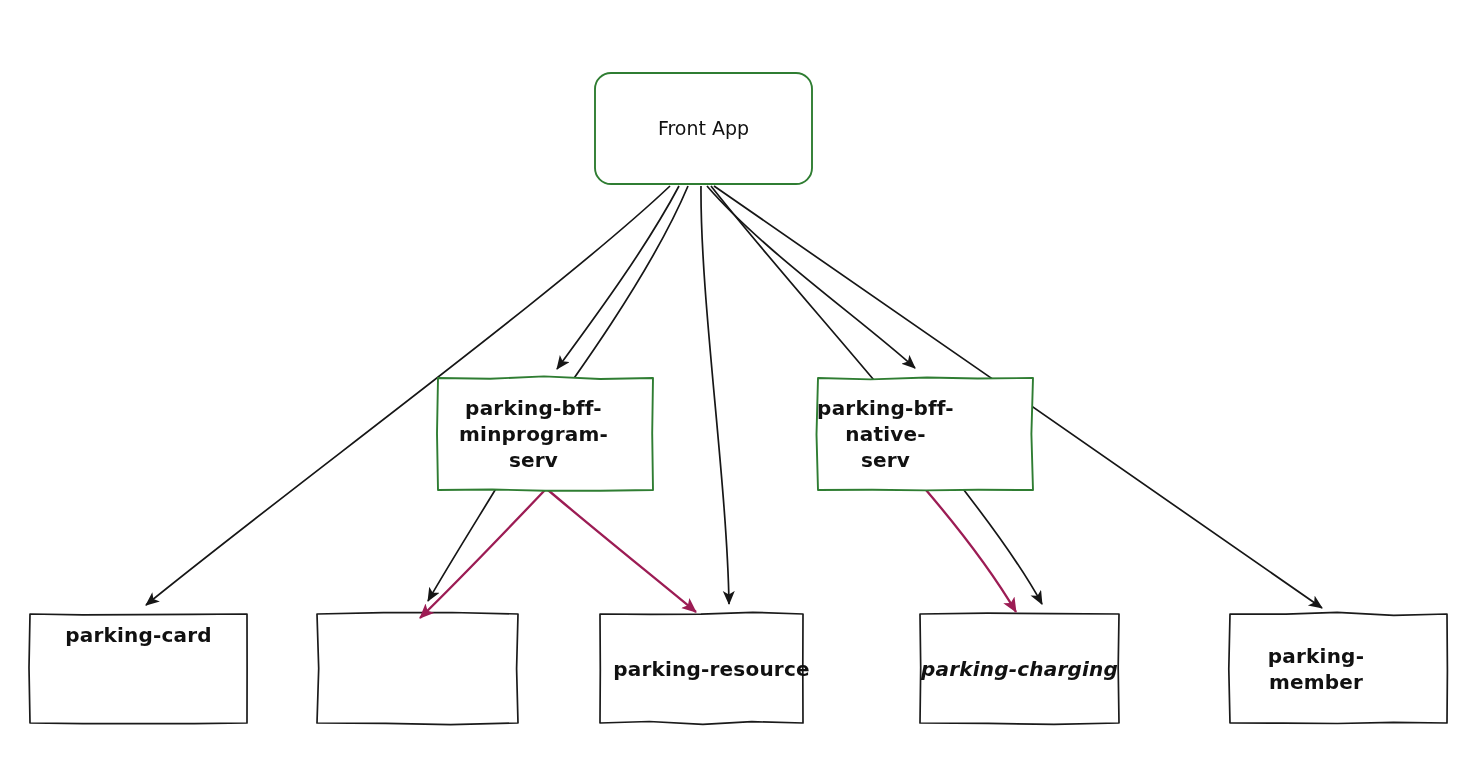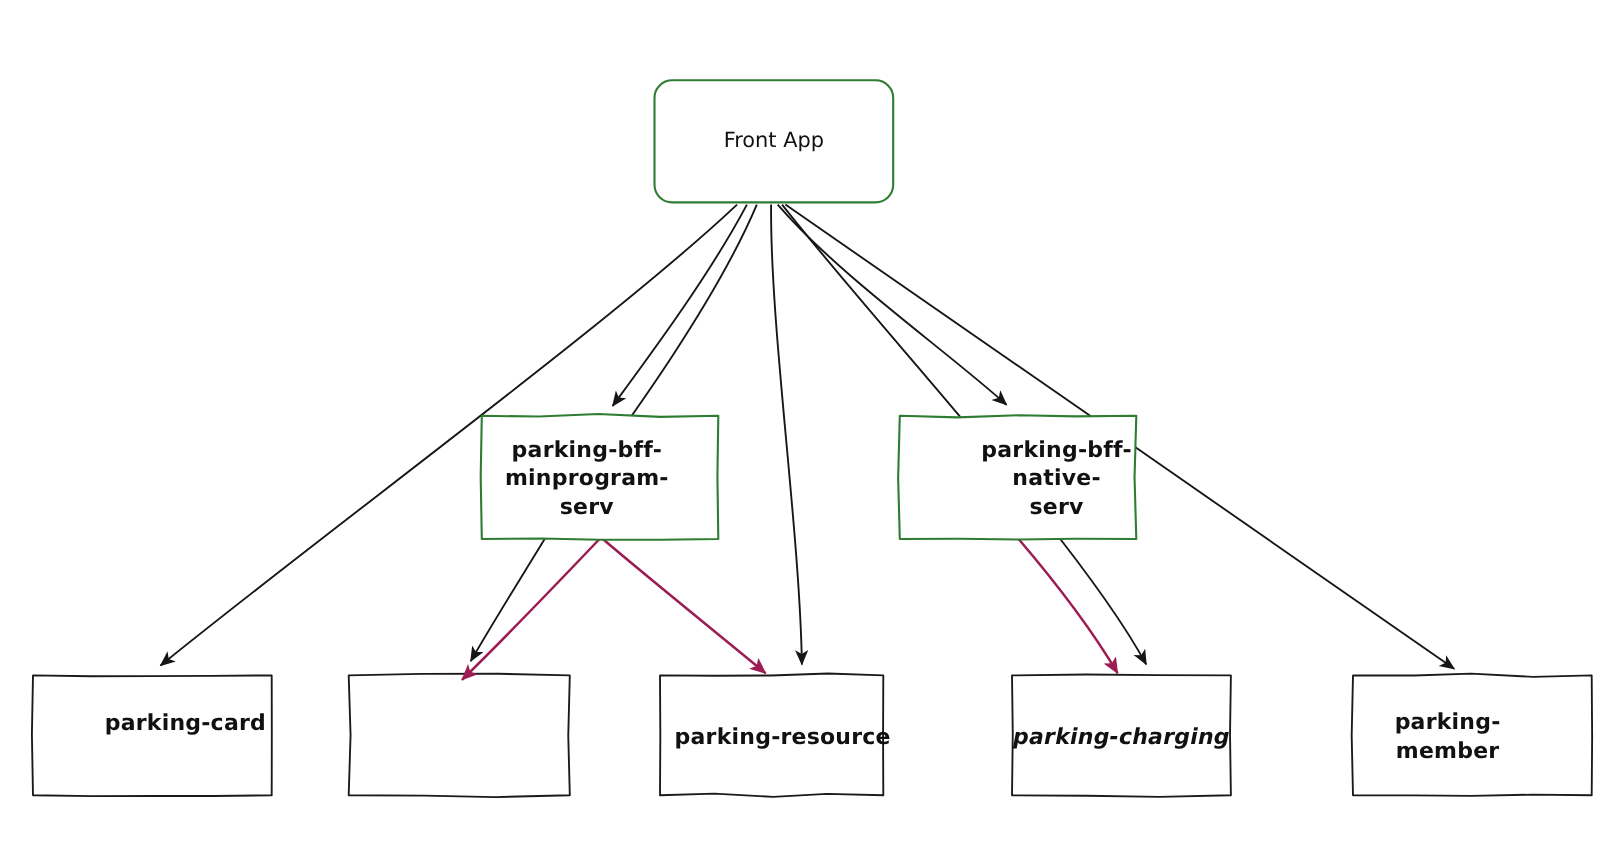--- a/index.html
+++ b/index.html
@@ -45,19 +45,19 @@
         <path d="M926,490 C955,524 990,568 1016,612" fill="none" stroke="#9c1c54" stroke-width="2.3" marker-end="url(#arrow-maroon)"></path>
       </g>
     <g id="layer-over">
         <path d="M438,378 L490.1,378.7 L544.0,376.4 L600.3,379.0 L653.0,378.0 L652.2,433.3 L653.0,490.0 L600.4,490.7 L545.2,490.7 L492.1,489.5 L438.0,490.0 L437.0,433.3 L438.0,378.0 Z" fill="#ffffff" stroke="#2f7d32" stroke-width="1.9" stroke-linejoin="round"></path>
         <path d="M818,378 L870.5,379.4 L927.0,377.5 L977.7,378.5 L1033.0,378.0 L1031.4,434.0 L1033.0,490.0 L978.3,489.8 L926.3,490.4 L872.2,489.7 L818.0,490.0 L816.5,434.4 L818.0,378.0 Z" fill="#ffffff" stroke="#2f7d32" stroke-width="1.9" stroke-linejoin="round"></path>
       </g>
   </svg>
 <div class="node-label" style="left: 595px; top: 73px; width: 217px; height: 111px;">Front App</div>
     <div class="node-label bold" style="left: 438px; top: 378px; width: 191px; height: 112px; text-align: center;">parking-bff-
 minprogram-serv</div>
-    <div class="node-label bold" style="left: 853px; top: 378px; width: 215px; height: 112px;">parking-bff-native-
+    <div class="node-label bold" style="left: 778px; top: 378px; width: 215px; height: 112px;">parking-bff-native-
 serv</div>
-    <div class="node-label bold" style="left: 30px; top: 614px; width: 217px; height: 86px; padding-left: 30px;">parking-card</div>
+    <div class="node-label bold" style="left: 30px; top: 592px; width: 217px; height: 86px;">parking-card</div>
     <div class="node-label bold" style="left: 600px; top: 614px; width: 223px; height: 109px;">parking-resource</div>
     <div class="node-label bold" style="left: 920px; top: 614px; width: 199px; height: 109px; font-style: italic;">parking-charging</div>
     <div class="node-label bold" style="left: 1230px; top: 614px; width: 172px; height: 109px;">parking-member</div>
   </div>
 
 </body></html>

